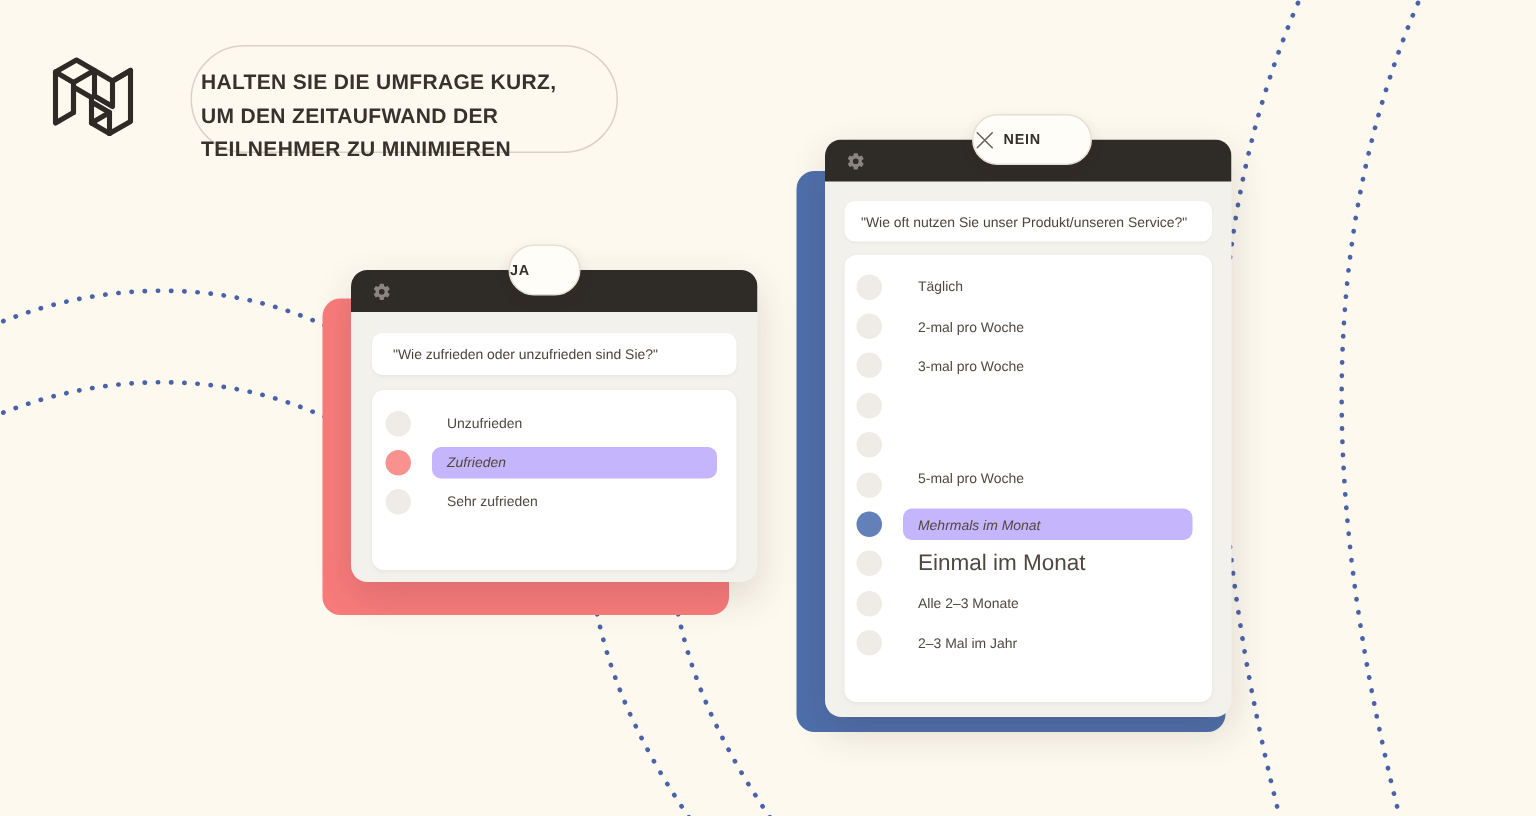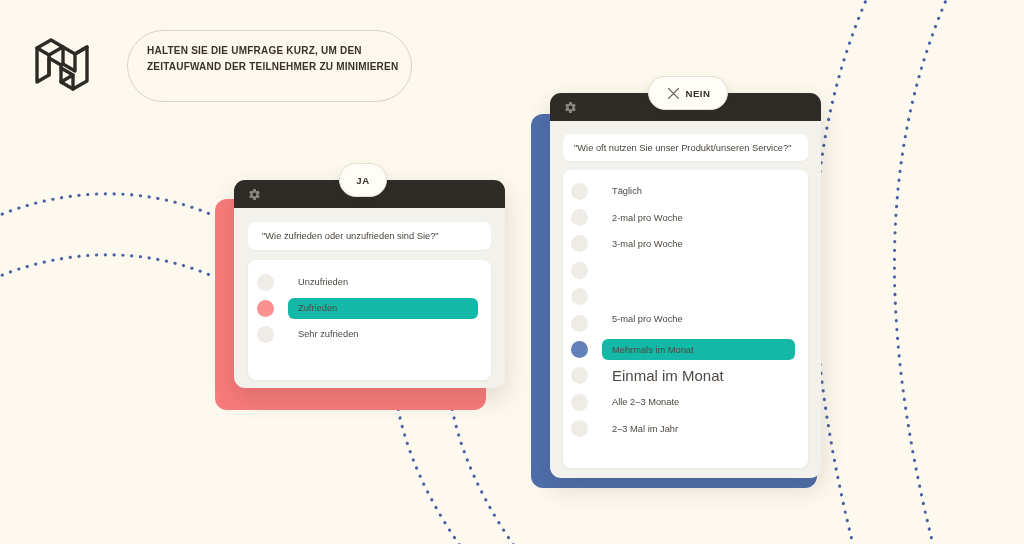--- a/index.html
+++ b/index.html
@@ -51,24 +51,24 @@
     width: 285px;
     height: 72px;
     border: 1.3px solid #d9d3c6;
     border-radius: 38px;
     background: transparent;
     z-index: 5;
     box-sizing: border-box;
   }
   .headline-text {
     position: absolute;
-    left: 19px;
+    left: 6px;
     top: 12px;
     width: 254px;
-    font-size: 10px;
+    font-size: 14px;
     font-weight: bold;
     line-height: 1.62;
     letter-spacing: 0.22px;
     color: #38322d;
   }
 
   
   .card-wrap {
     position: absolute;
     z-index: 4;
@@ -133,36 +133,36 @@
     flex: none;
   }
   .opt-label-box {
     border-radius: 6px;
     display: flex;
     align-items: center;
     flex: 1;
     background: transparent;
   }
   .opt-label-box.selected {
-    background: #14b8a6;
+    background: #c4b5fd;
+    font-style: italic;
   }
   .opt-label {
     color: #4e4842;
     white-space: nowrap;
   }
 
   
   .badge {
     position: absolute;
     background: #FFFDF8;
     border: 1.1px solid #e6e0d3;
     border-radius: 26px;
     display: flex;
     align-items: center;
-    justify-content: center;
     z-index: 9;
     box-shadow: 0 3px 9px rgba(60,45,35,0.10);
     box-sizing: border-box;
   }
   .badge-text {
     font-weight: bold;
     color: #34302b;
     letter-spacing: 0.5px;
   }
   .x-icon {

